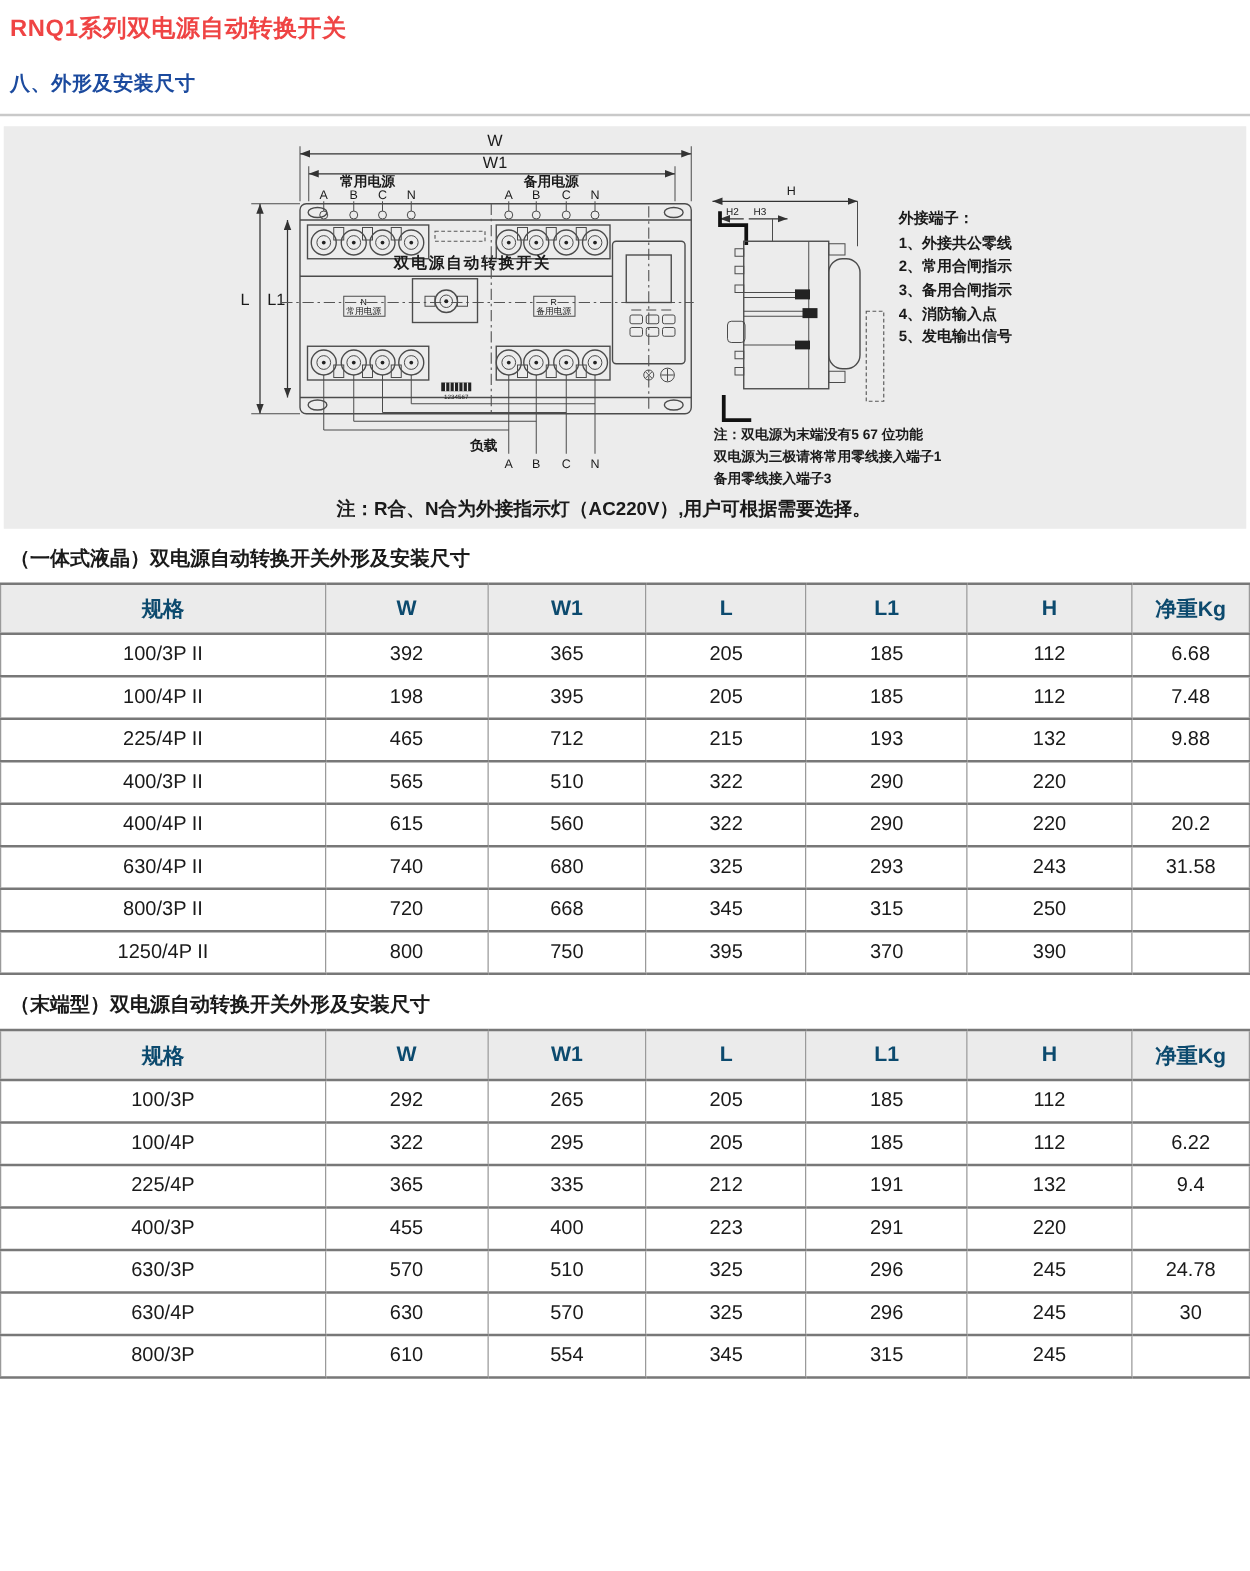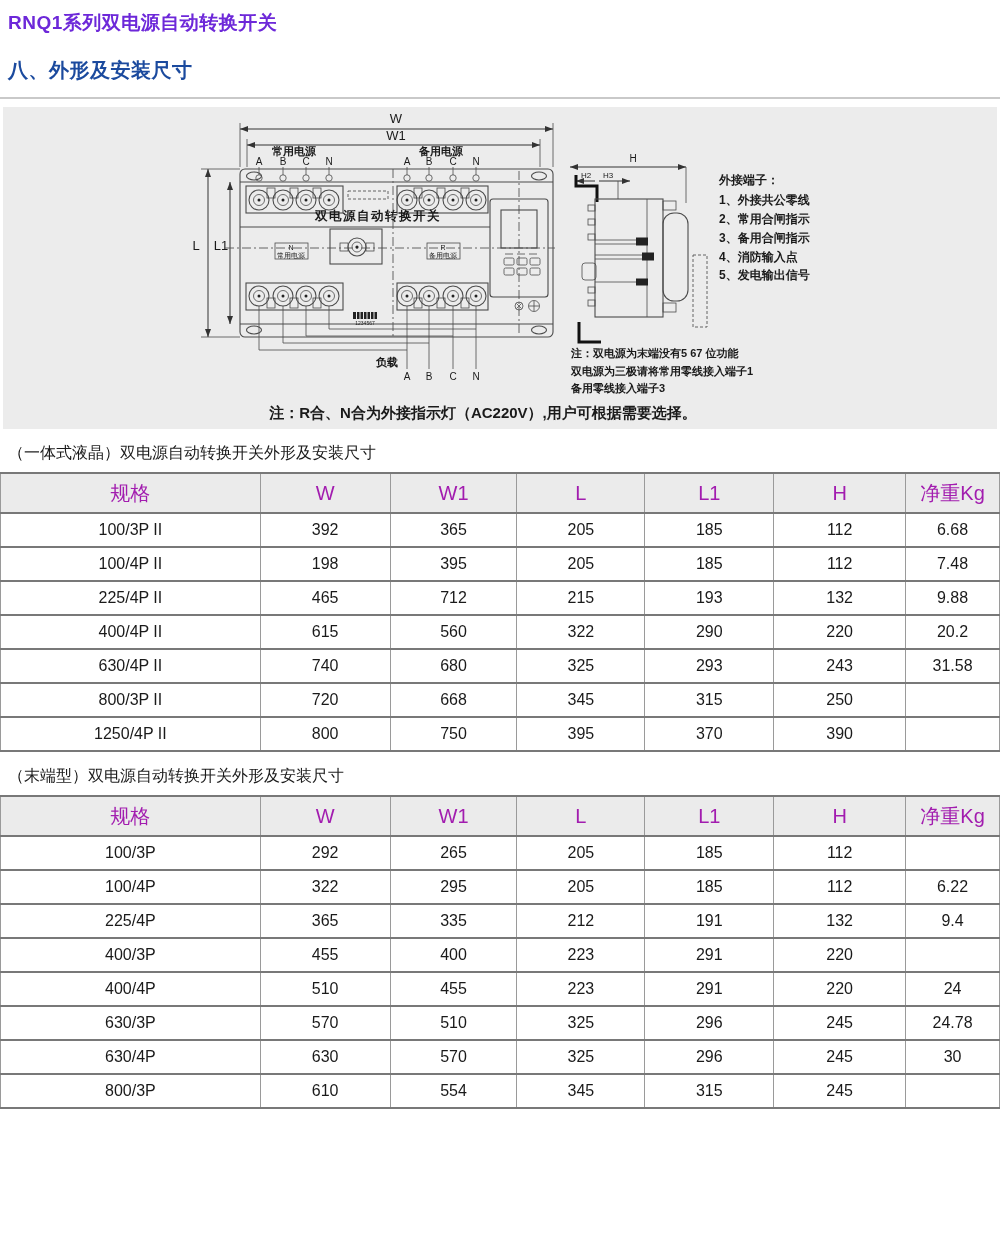--- a/index.html
+++ b/index.html
@@ -1,41 +1,41 @@
 <!DOCTYPE html>
 <html><head>
 <meta charset="utf-8">
 <style>
   html,body{margin:0;padding:0;background:#fff;}
   .page{
     width:1000px;height:1257px;background:#ffffff;overflow:hidden;
     font-family:"Liberation Sans","DejaVu Sans",sans-serif;color:#111;position:relative;
   }
   .page-title{
-    margin:10px 8px 0 8px;font-size:19px;font-weight:bold;color:#6d28d9;letter-spacing:.5px;
+    margin:10px 8px 0 8px;font-size:19px;font-weight:bold;color:#ef4444;letter-spacing:.5px;
   }
   .section-heading{
-    margin:21px 8px 0 8px;font-size:20px;font-weight:bold;color:#1b4a9e;letter-spacing:.5px;
+    margin:21px 8px 0 8px;font-size:16px;font-weight:bold;color:#1b4a9e;letter-spacing:.5px;
   }
   .rule{border:none;border-top:2px solid #c9c9c9;margin:13px 0 0 0;}
   .diagram-box{
     margin:8px 3px 0 3px;height:322px;background:#ececec;position:relative;
   }
   .diagram-box svg{display:block;width:994px;height:322px;}
   .table-caption{
-    margin:14px 0 8px 8px;font-size:16px;font-weight:normal;color:#1a1a1a;
+    margin:14px 0 8px 8px;font-size:16px;font-weight:bold;color:#1a1a1a;
   }
   table.dim-table{
     width:100%;border-collapse:collapse;table-layout:fixed;background:#fff;
   }
   table.dim-table th{
-    background:#ebebeb;height:36px;font-size:20px;font-weight:normal;
+    background:#ebebeb;height:36px;font-size:17px;font-weight:bold;
     border-left:1px solid #9a9a9a;border-right:1px solid #9a9a9a;
     border-top:2px solid #787878;border-bottom:2px solid #787878;
-    text-align:center;color:#a21caf;
+    text-align:center;color:#0c4a6e;
   }
   table.dim-table td{
     height:30px;font-size:16px;
     border-left:1px solid #9a9a9a;border-right:1px solid #9a9a9a;
     border-top:2px solid #787878;border-bottom:2px solid #787878;
     text-align:center;color:#1a1a1a;
   }
   table.dim-table th:nth-child(1){width:25.7%;}
   table.dim-table th:nth-child(2){width:12.7%;}
   table.dim-table th:nth-child(3){width:12.4%;}
@@ -395,20 +395,29 @@
         <tr>
           <td>225/4P II</td>
           <td>465</td>
           <td>712</td>
           <td>215</td>
           <td>193</td>
           <td>132</td>
           <td>9.88</td>
         </tr>
         <tr>
+          <td>400/3P II</td>
+          <td>565</td>
+          <td>510</td>
+          <td>322</td>
+          <td>290</td>
+          <td>220</td>
+          <td></td>
+        </tr>
+        <tr>
           <td>400/4P II</td>
           <td>615</td>
           <td>560</td>
           <td>322</td>
           <td>290</td>
           <td>220</td>
           <td>20.2</td>
         </tr>
         <tr>
           <td>630/4P II</td>
@@ -484,29 +493,20 @@
         <tr>
           <td>400/3P</td>
           <td>455</td>
           <td>400</td>
           <td>223</td>
           <td>291</td>
           <td>220</td>
           <td></td>
         </tr>
         <tr>
-          <td>400/4P</td>
-          <td>510</td>
-          <td>455</td>
-          <td>223</td>
-          <td>291</td>
-          <td>220</td>
-          <td>24</td>
-        </tr>
-        <tr>
           <td>630/3P</td>
           <td>570</td>
           <td>510</td>
           <td>325</td>
           <td>296</td>
           <td>245</td>
           <td>24.78</td>
         </tr>
         <tr>
           <td>630/4P</td>

